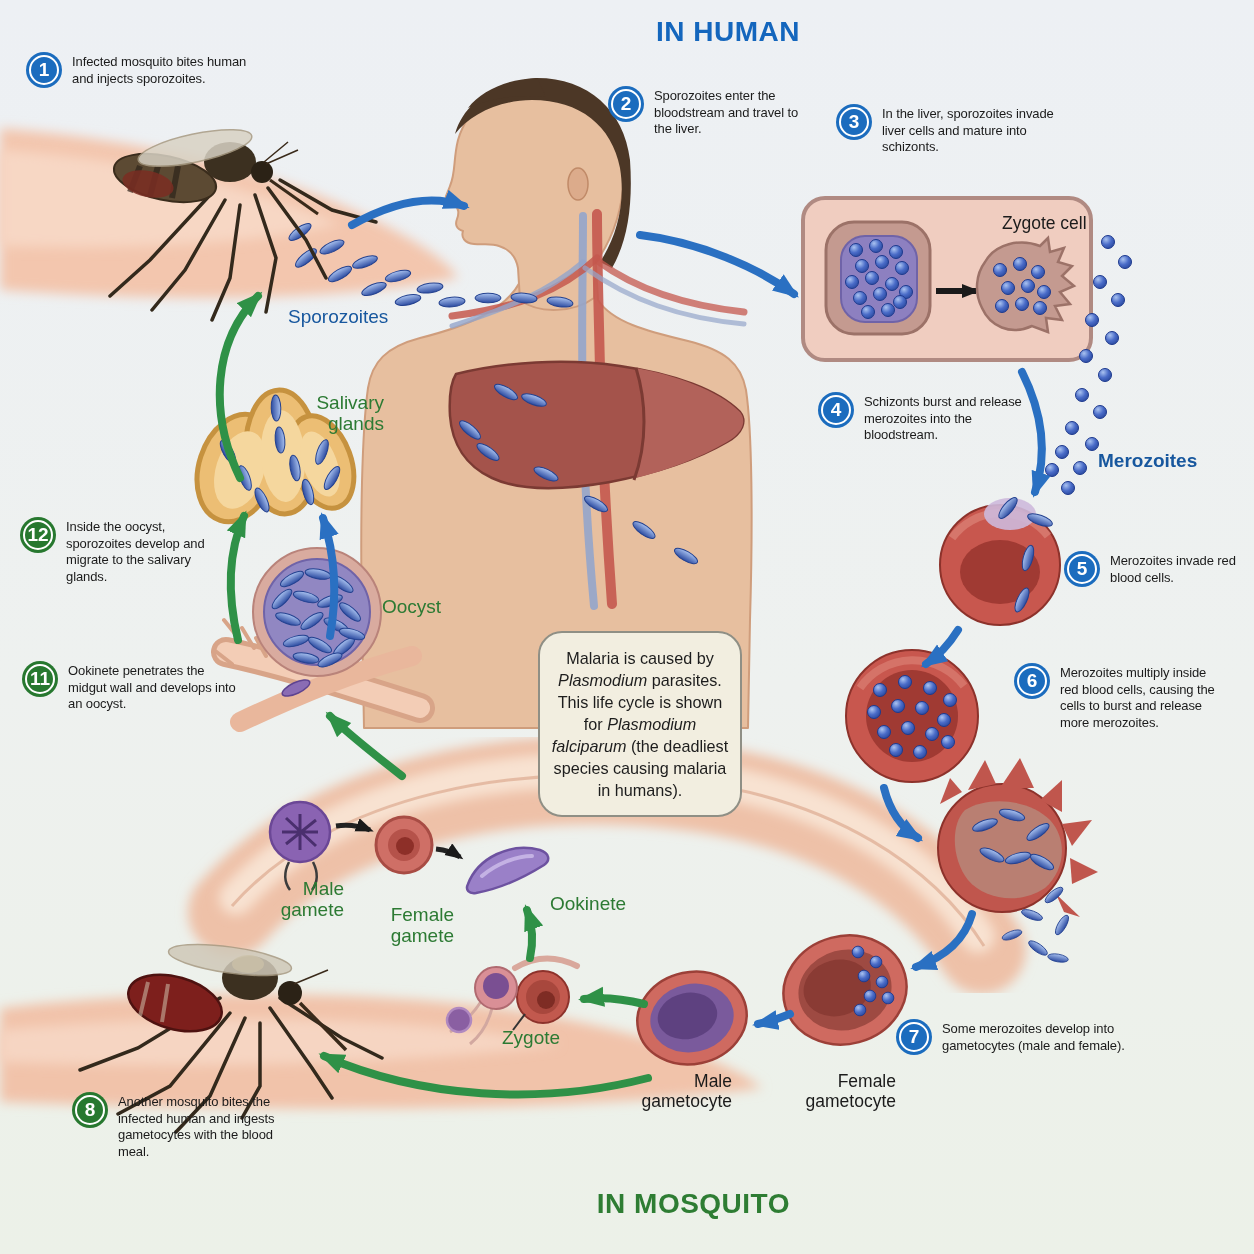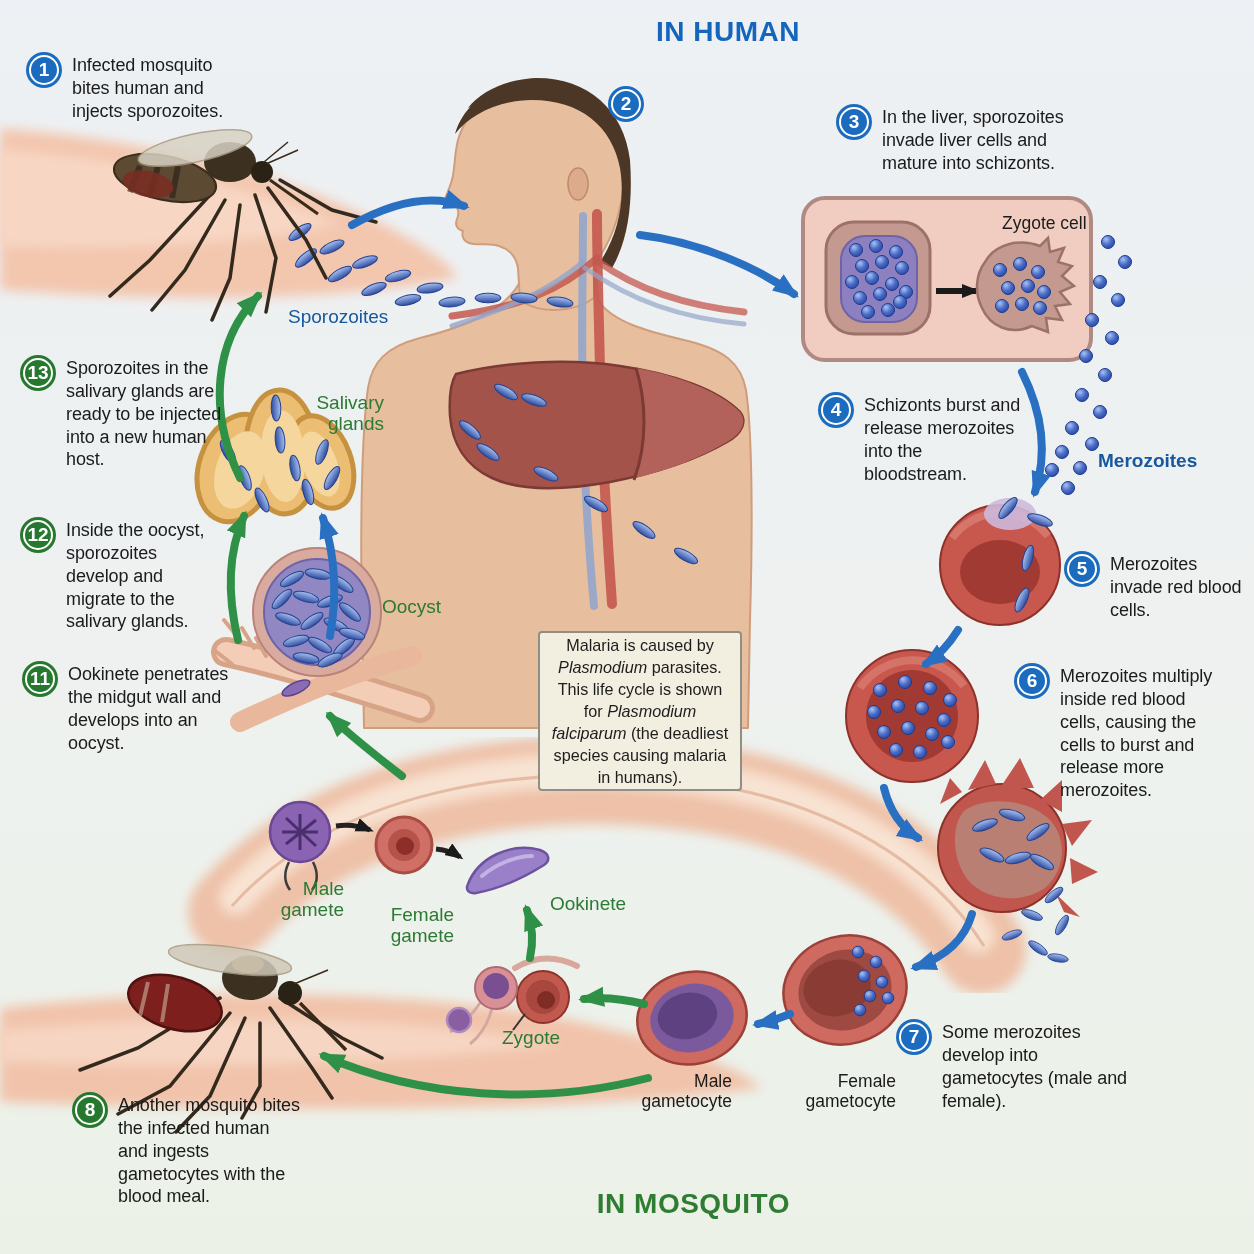--- a/index.html
+++ b/index.html
@@ -8,28 +8,28 @@
           background:linear-gradient(180deg,#edf0f4 0%,#eef1ef 55%,#ecf1e8 100%);}
   svg.art{position:absolute;left:0;top:0;width:1254px;height:1254px;}
   .title{position:absolute;font-weight:bold;font-size:28px;letter-spacing:.5px;text-align:right;width:340px;}
   .title.blue{color:#1466bd;}
   .title.green{color:#2e7d33;}
   .step{position:absolute;display:flex;gap:10px;align-items:flex-start;}
   .num{width:30px;height:30px;border-radius:50%;color:#fff;font-weight:bold;font-size:19px;
        display:flex;align-items:center;justify-content:center;border:2px solid #fff;flex:0 0 30px;margin:3px;}
   .num.blue{background:#1b6cbe;box-shadow:0 0 0 3px #1b6cbe;}
   .num.green{background:#27782f;box-shadow:0 0 0 3px #27782f;}
-  .step-text{font-size:18px;line-height:1.27;color:#1b1b1b;letter-spacing:-.1px;padding-top:2px;}
+  .step-text{font-size:13px;line-height:1.27;color:#1b1b1b;letter-spacing:-.1px;padding-top:2px;}
   .lbl{position:absolute;font-size:19px;line-height:1.12;}
   .lbl.blue{color:#17579e;}
   .lbl.green{color:#2c7a33;}
   .lbl.dark{color:#1b1b1b;font-size:17.5px;}
   .lbl.center{text-align:right;}
-  .info-box{position:absolute;left:538px;top:631px;width:204px;padding:1px 10px;
-            background:#f2eee0;border:2px solid #8f8f85;border-radius:4px;
+  .info-box{position:absolute;left:538px;top:631px;width:204px;padding:14px 10px;
+            background:#f2eee0;border:2px solid #8f8f85;border-radius:24px;
             font-size:16.2px;line-height:1.36;color:#1d1d1d;text-align:center;}
 </style>
 </head>
 <body>
 
 <div class="canvas">
 
 <svg class="art" viewBox="0 0 1254 1254">
   <defs>
     <filter id="soft" x="-25%" y="-25%" width="150%" height="150%">
@@ -386,20 +386,21 @@
 
   <div class="title blue" style="left:460px;top:16px;">IN HUMAN</div>
   <div class="title green" style="left:450px;top:1188px;">IN MOSQUITO</div>
 
   <div class="step" style="left:26px;top:52px;width:232px">
     <div class="num blue">1</div>
     <div class="step-text" style="width:180px">Infected mosquito bites human and injects sporozoites.</div>
   </div>
   <div class="step" style="left:608px;top:86px;width:212px">
     <div class="num blue">2</div>
+    <div class="step-text" style="width:158px">Sporozoites enter the bloodstream and travel to the liver.</div>
   </div>
   <div class="step" style="left:836px;top:104px;width:238px">
     <div class="num blue">3</div>
     <div class="step-text" style="width:184px">In the liver, sporozoites invade liver cells and mature into schizonts.</div>
   </div>
   <div class="step" style="left:818px;top:392px;width:218px">
     <div class="num blue">4</div>
     <div class="step-text" style="width:164px">Schizonts burst and release merozoites into the bloodstream.</div>
   </div>
   <div class="step" style="left:1064px;top:551px;width:196px">
@@ -418,24 +419,20 @@
     <div class="num green">8</div>
     <div class="step-text" style="width:183px">Another mosquito bites the infected human and ingests gametocytes with the blood meal.</div>
   </div>
   <div class="step" style="left:22px;top:661px;width:232px">
     <div class="num green">11</div>
     <div class="step-text" style="width:178px">Ookinete penetrates the midgut wall and develops into an oocyst.</div>
   </div>
   <div class="step" style="left:20px;top:517px;width:212px">
     <div class="num green">12</div>
     <div class="step-text" style="width:158px">Inside the oocyst, sporozoites develop and migrate to the salivary glands.</div>
-  </div>
-  <div class="step" style="left:20px;top:355px;width:214px">
-    <div class="num green">13</div>
-    <div class="step-text" style="width:160px">Sporozoites in the salivary glands are ready to be injected into a new human host.</div>
   </div>
 
   <div class="lbl blue" style="left:288px;top:306px;">Sporozoites</div>
   <div class="lbl green center" style="left:296px;top:392px;width:88px;">Salivary glands</div>
   <div class="lbl green" style="left:382px;top:596px;">Oocyst</div>
   <div class="lbl dark" style="left:1002px;top:214px;">Zygote cell</div>
   <div class="lbl blue" style="left:1098px;top:450px;font-weight:bold;">Merozoites</div>
   <div class="lbl green center" style="left:256px;top:878px;width:88px;">Male gamete</div>
   <div class="lbl green center" style="left:360px;top:904px;width:94px;">Female gamete</div>
   <div class="lbl green" style="left:550px;top:893px;">Ookinete</div>

